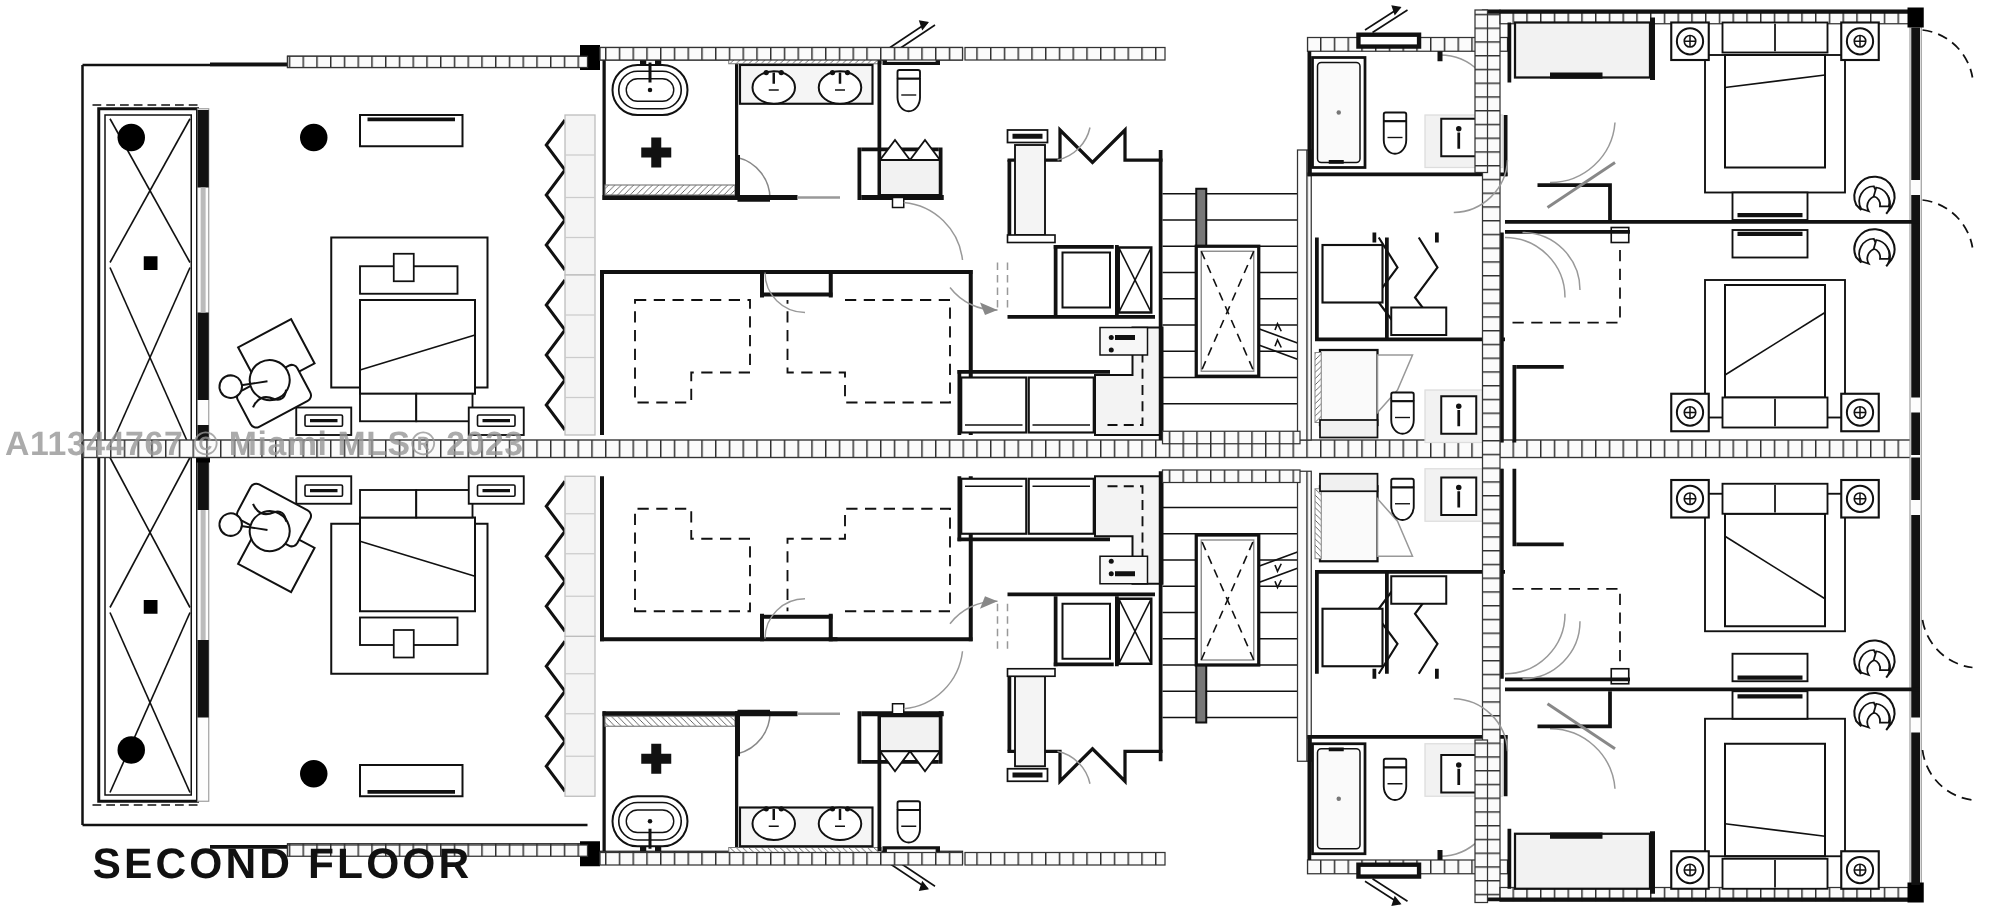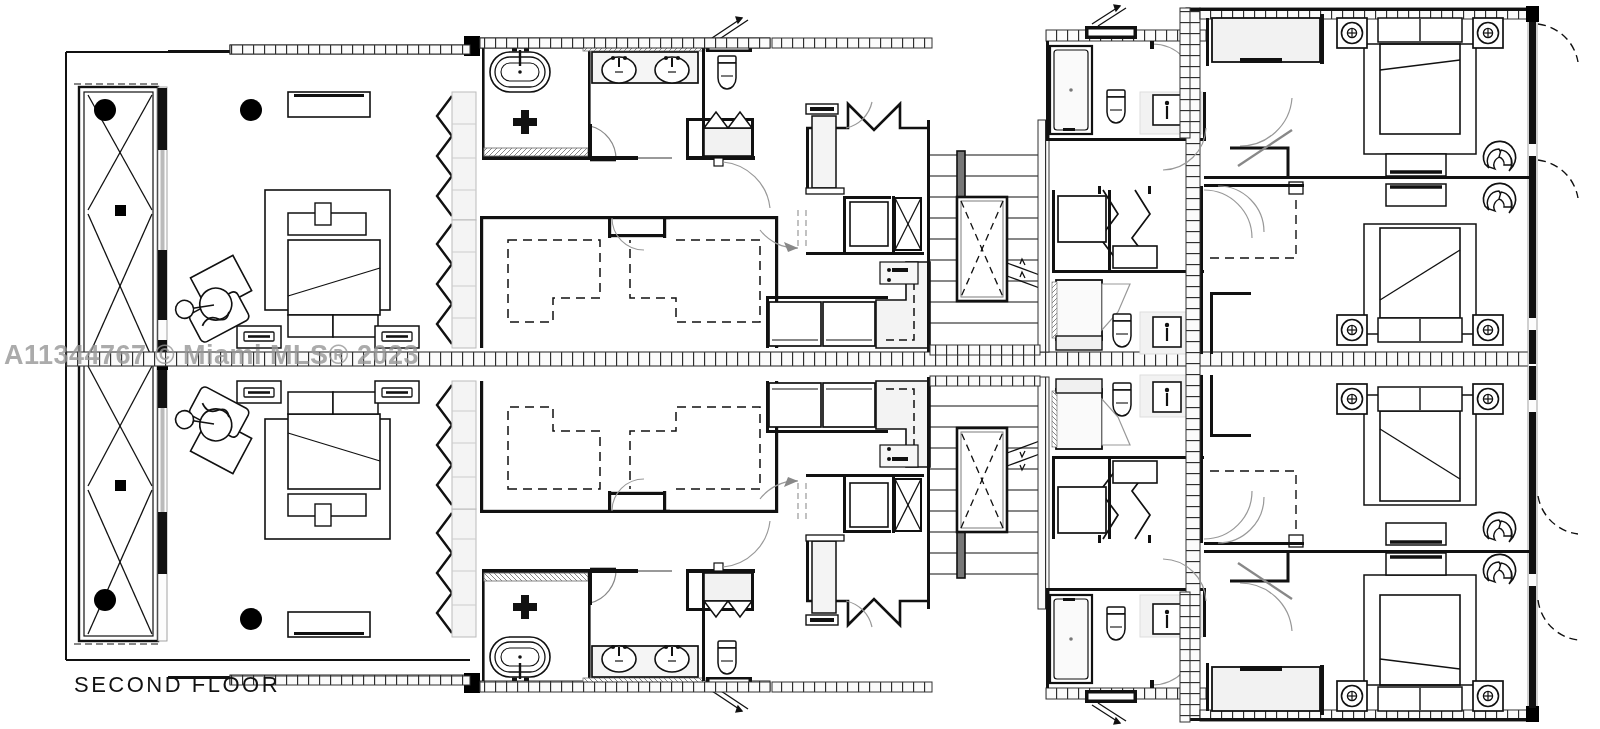--- a/index.html
+++ b/index.html
@@ -6,21 +6,21 @@
   html,body{margin:0;padding:0;background:#ffffff;}
   body{
     font-family:"Liberation Sans", sans-serif;
     width:1600px;height:729px;overflow:hidden;position:relative;
   }
   #stage{position:relative;width:1600px;height:729px;background:#fff;text-align:right;}
   #planSvg{position:absolute;left:0;top:0;width:1600px;height:729px;display:block;}
   #titleLayer{
     position:absolute;left:74px;top:672px;
     font-family:"Liberation Sans", sans-serif;
-    font-size:22px;font-weight:normal;letter-spacing:2.5px;color:#111;
+    font-size:34px;font-weight:bold;letter-spacing:2.5px;color:#111;
     white-space:nowrap;
   }
   #watermark{
     position:absolute;left:4px;top:340px;
     font-family:"Liberation Sans", sans-serif;
     font-size:27px;font-weight:bold;letter-spacing:0.5px;
     color:rgba(150,150,150,0.80);
     white-space:nowrap;pointer-events:none;
   }
 </style>

